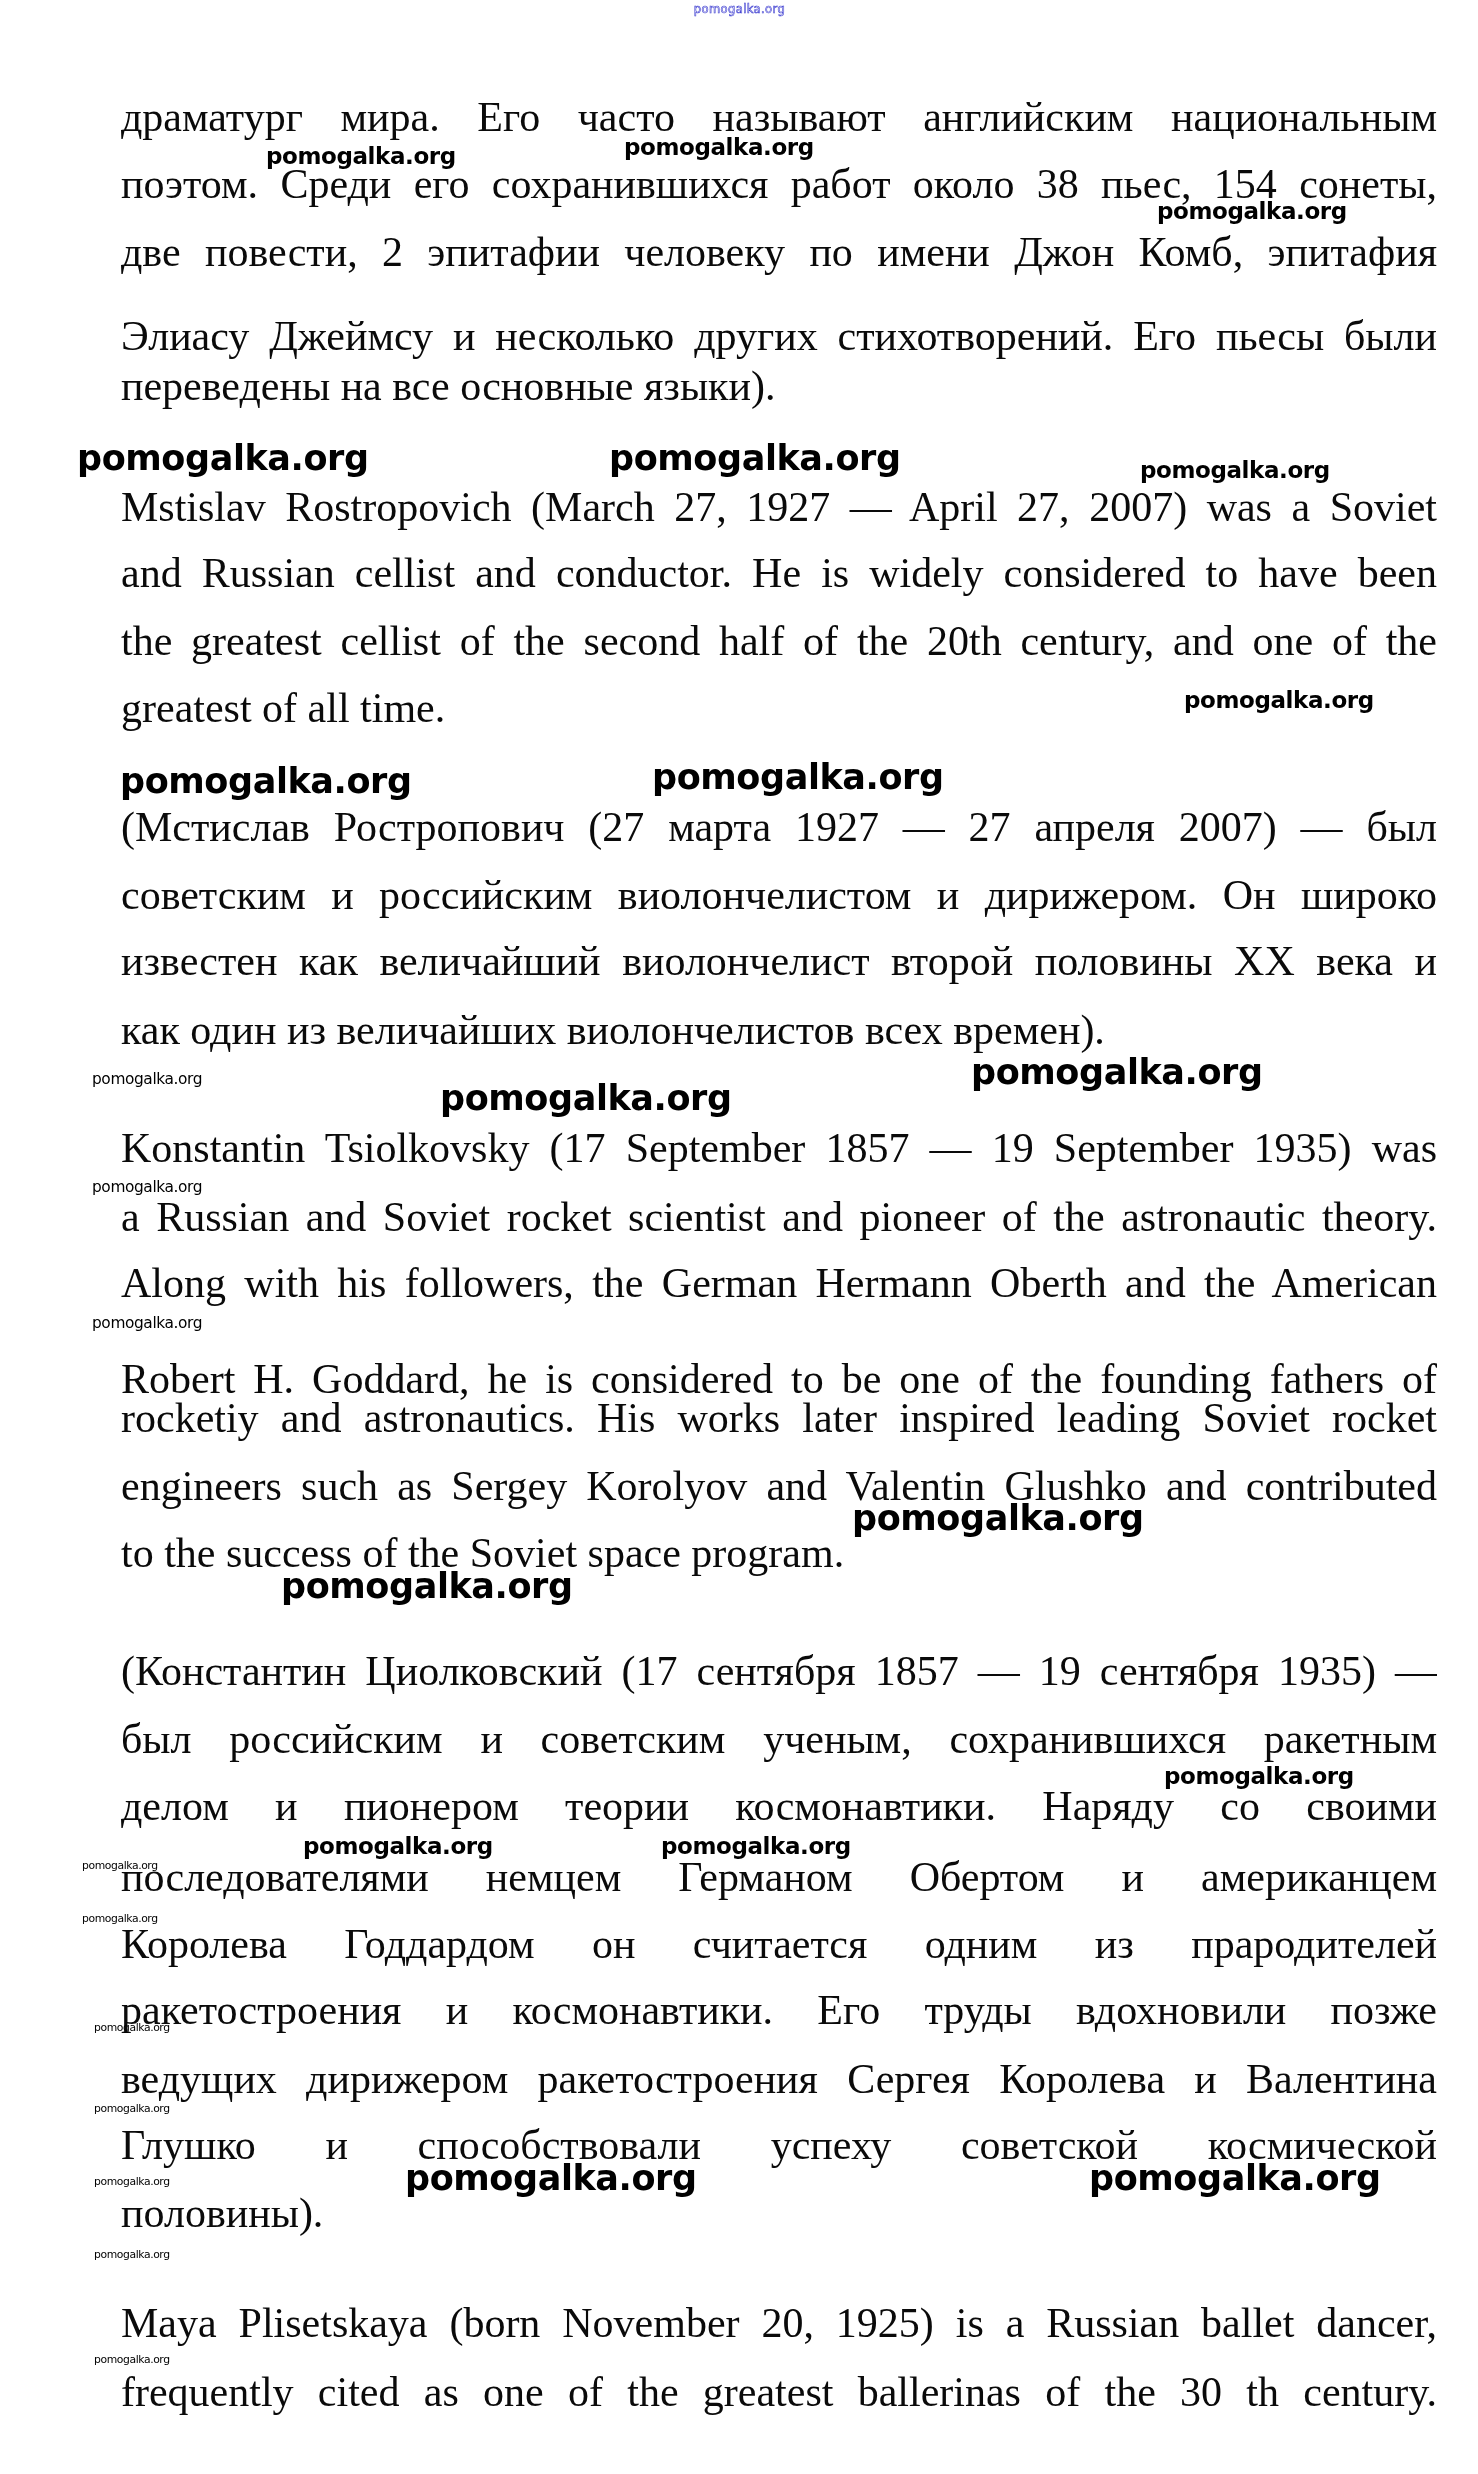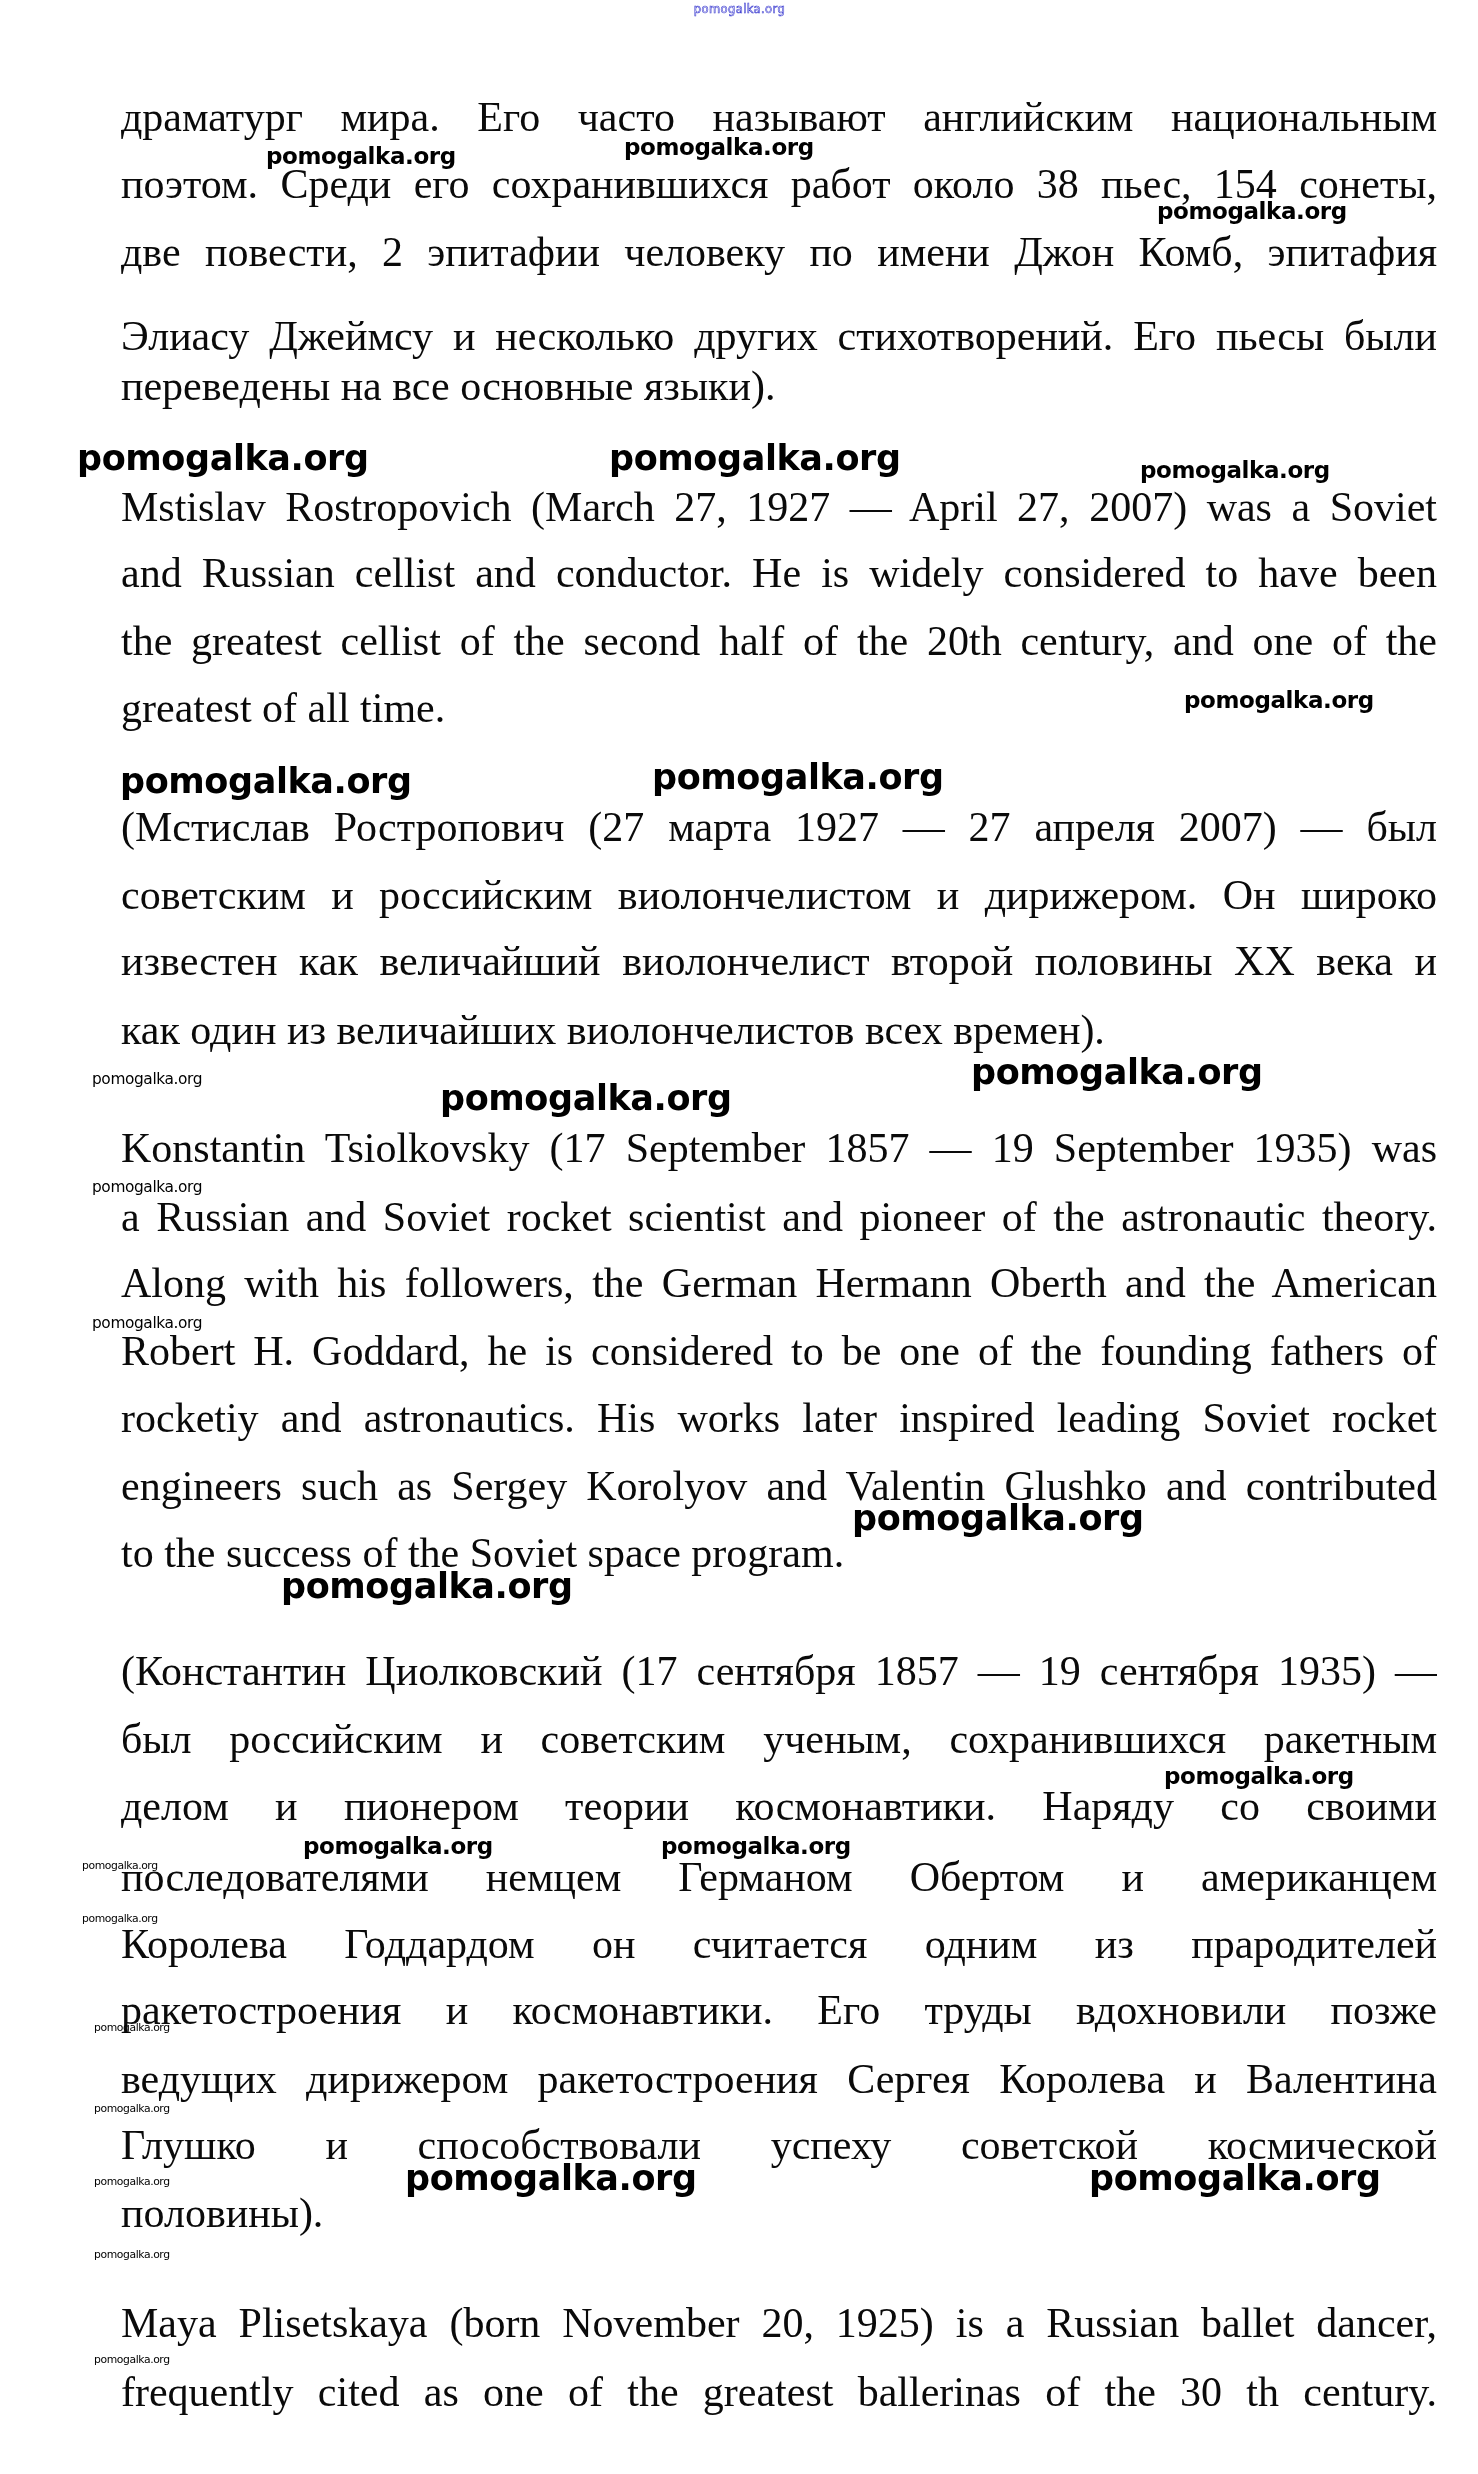--- a/index.html
+++ b/index.html
@@ -41,21 +41,21 @@
 <div class="line" style="top:685px">greatest of all time.</div>
 
 <div class="line j" style="top:804px">(Мстислав Ростропович (27 марта 1927 — 27 апреля 2007) — был</div>
 <div class="line j" style="top:872px">советским и российским виолончелистом и дирижером. Он широко</div>
 <div class="line j" style="top:938px">известен как величайший виолончелист второй половины XX века и</div>
 <div class="line" style="top:1007px">как один из величайших виолончелистов всех времен).</div>
 
 <div class="line j" style="top:1125px">Konstantin Tsiolkovsky (17 September 1857 — 19 September 1935) was</div>
 <div class="line j" style="top:1194px">a Russian and Soviet rocket scientist and pioneer of the astronautic theory.</div>
 <div class="line j" style="top:1260px">Along with his followers, the German Hermann Oberth and the American</div>
-<div class="line j" style="top:1328px">Robert H. Goddard, he is considered to be one of the founding fathers of</div>
+<div class="line j" style="top:1356px">Robert H. Goddard, he is considered to be one of the founding fathers of</div>
 <div class="line j" style="top:1395px">rocketiy and astronautics. His works later inspired leading Soviet rocket</div>
 <div class="line j" style="top:1463px">engineers such as Sergey Korolyov and Valentin Glushko and contributed</div>
 <div class="line" style="top:1530px">to the success of the Soviet space program.</div>
 
 <div class="line j" style="top:1648px">(Константин Циолковский (17 сентября 1857 — 19 сентября 1935) —</div>
 <div class="line j" style="top:1716px">был российским и советским ученым, сохранившихся ракетным</div>
 <div class="line j" style="top:1783px">делом и пионером теории космонавтики. Наряду со своими</div>
 <div class="line j" style="top:1854px">последователями немцем Германом Обертом и американцем</div>
 <div class="line j" style="top:1921px">Королева Годдардом он считается одним из прародителей</div>
 <div class="line j" style="top:1987px">ракетостроения и космонавтики. Его труды вдохновили позже</div>

